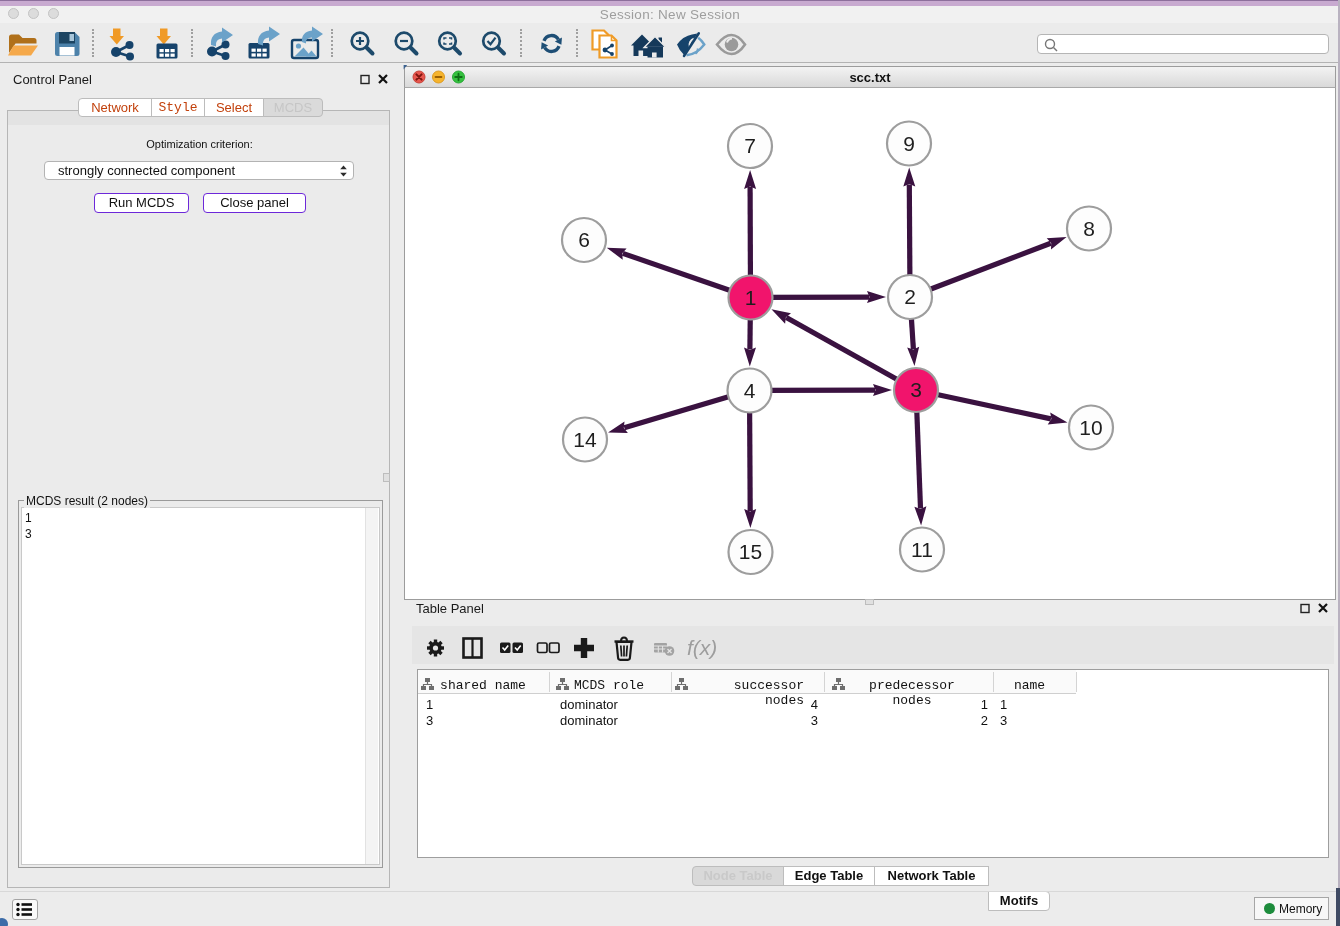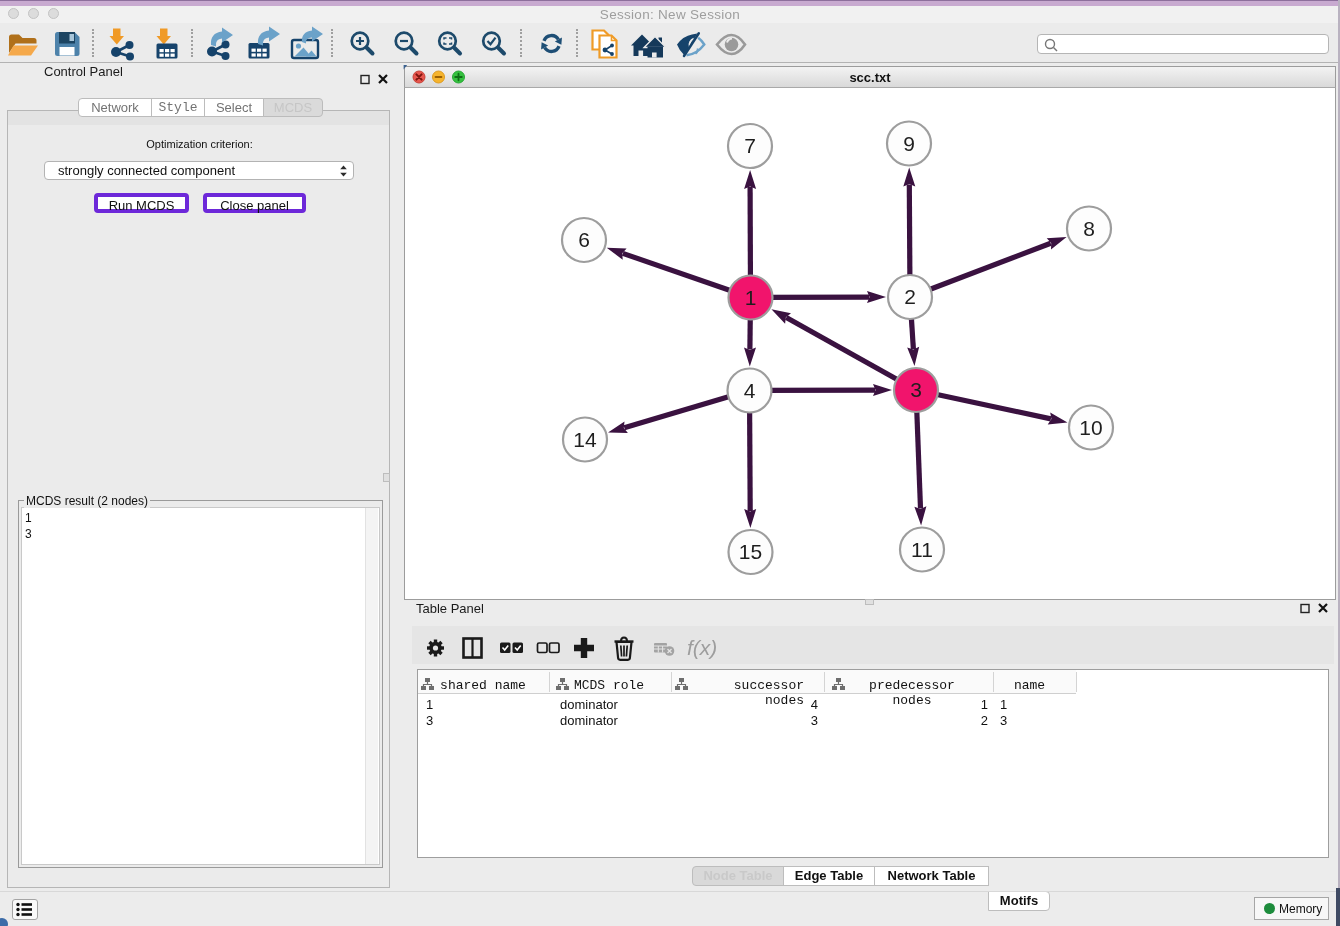--- a/index.html
+++ b/index.html
@@ -8,27 +8,27 @@
 .abs { position:absolute; }
 
 #purple { left:0; top:0; width:1340px; height:6px; background:#c8aad0; border-top:1px solid #8d6f9c; }
 #titlebar { left:0; top:6px; width:1340px; height:17px; background:#f1f1f1; }
 #title { left:0; top:7px; width:1340px; text-align:center; font-size:13.5px; color:#9e9e9e; letter-spacing:0.3px; }
 .tl { width:11px; height:11px; border-radius:50%; background:#dcdcdc; border:1px solid #c3c3c3; top:8px; }
 #toolbar { left:0; top:23px; width:1340px; height:40px; background:#ebebeb; border-bottom:1px solid #b3b3b3; }
 .vsep { top:29px; height:28px; width:0; border-left:2px dotted #9f9f9f; }
 #searchbox { left:1037px; top:34px; width:292px; height:20px; background:#fff; border:1px solid #b5b5b5; border-radius:4px; }
 
-#cp-title { left:13px; top:64px; font-size:13px; color:#1a1a1a;margin-left:31px; }
+#cp-title { left:13px; top:72px; font-size:13px; color:#1a1a1a; }
 #cp-panel { left:7px; top:110px; width:383px; height:778px; background:#ebebeb; border:1px solid #b6b6b6; }
 #cp-topband { left:8px; top:111px; width:381px; height:14px; background:#e3e3e3; }
-.seg { position:absolute; top:98px; height:19px; background:#fff; border:1px solid #bcbcbc; font-size:13px; color:#737373; text-align:center; line-height:17px; }
+.seg { position:absolute; top:98px; height:19px; background:#fff; border:1px solid #bcbcbc; font-size:13px; color:#c2410c; text-align:center; line-height:17px; }
 #opt-label { left:8px; top:138px; width:383px; text-align:center; font-size:11px; color:#111; }
 #dropdown { left:44px; top:161px; width:310px; height:19px; background:#fff; border:1px solid #b3b3b3; border-radius:4px; font-size:13px; color:#111; line-height:17px; padding-left:13px; }
-.btn { position:absolute; top:193px; height:20px; background:#fff; border:4px solid #6d28d9; border-radius:4px; font-size:13px; color:#111; text-align:center; line-height:18px; }
+.btn { position:absolute; top:193px; height:20px; background:#fff; border:1px solid #6d28d9; border-radius:4px; font-size:13px; color:#111; text-align:center; line-height:18px; }
 #fieldset { left:18px; top:500px; width:365px; height:368px; border:1px solid #9a9a9a; }
 #fs-legend { left:24px; top:494px; background:#ebebeb; padding:0 2px; font-size:12px; color:#111; }
 #fs-inner { left:21px; top:507px; width:359px; height:358px; background:#fff; border:1px solid #c9c9c9; font-size:12px; color:#111; line-height:16px; padding:2px 0 0 3px; }
 #fs-scroll { left:365px; top:508px; width:13px; height:356px; background:#f4f4f4; border-left:1px solid #e2e2e2; }
 
 #net-win { left:404px; top:66px; width:932px; height:534px; background:#fff; border:1px solid #9c9c9c; }
 #net-titlebar { left:404px; top:66px; width:932px; height:22px; background:linear-gradient(#f3f3f3,#d9d9d9); border:1px solid #9c9c9c; border-bottom:1px solid #a9a9a9; }
 #net-title { left:404px; top:70px; width:932px; text-align:center; font-size:13px; color:#111; font-weight:bold; }
 
 #tp-title { left:416px; top:601px; font-size:13px; color:#1a1a1a; }

